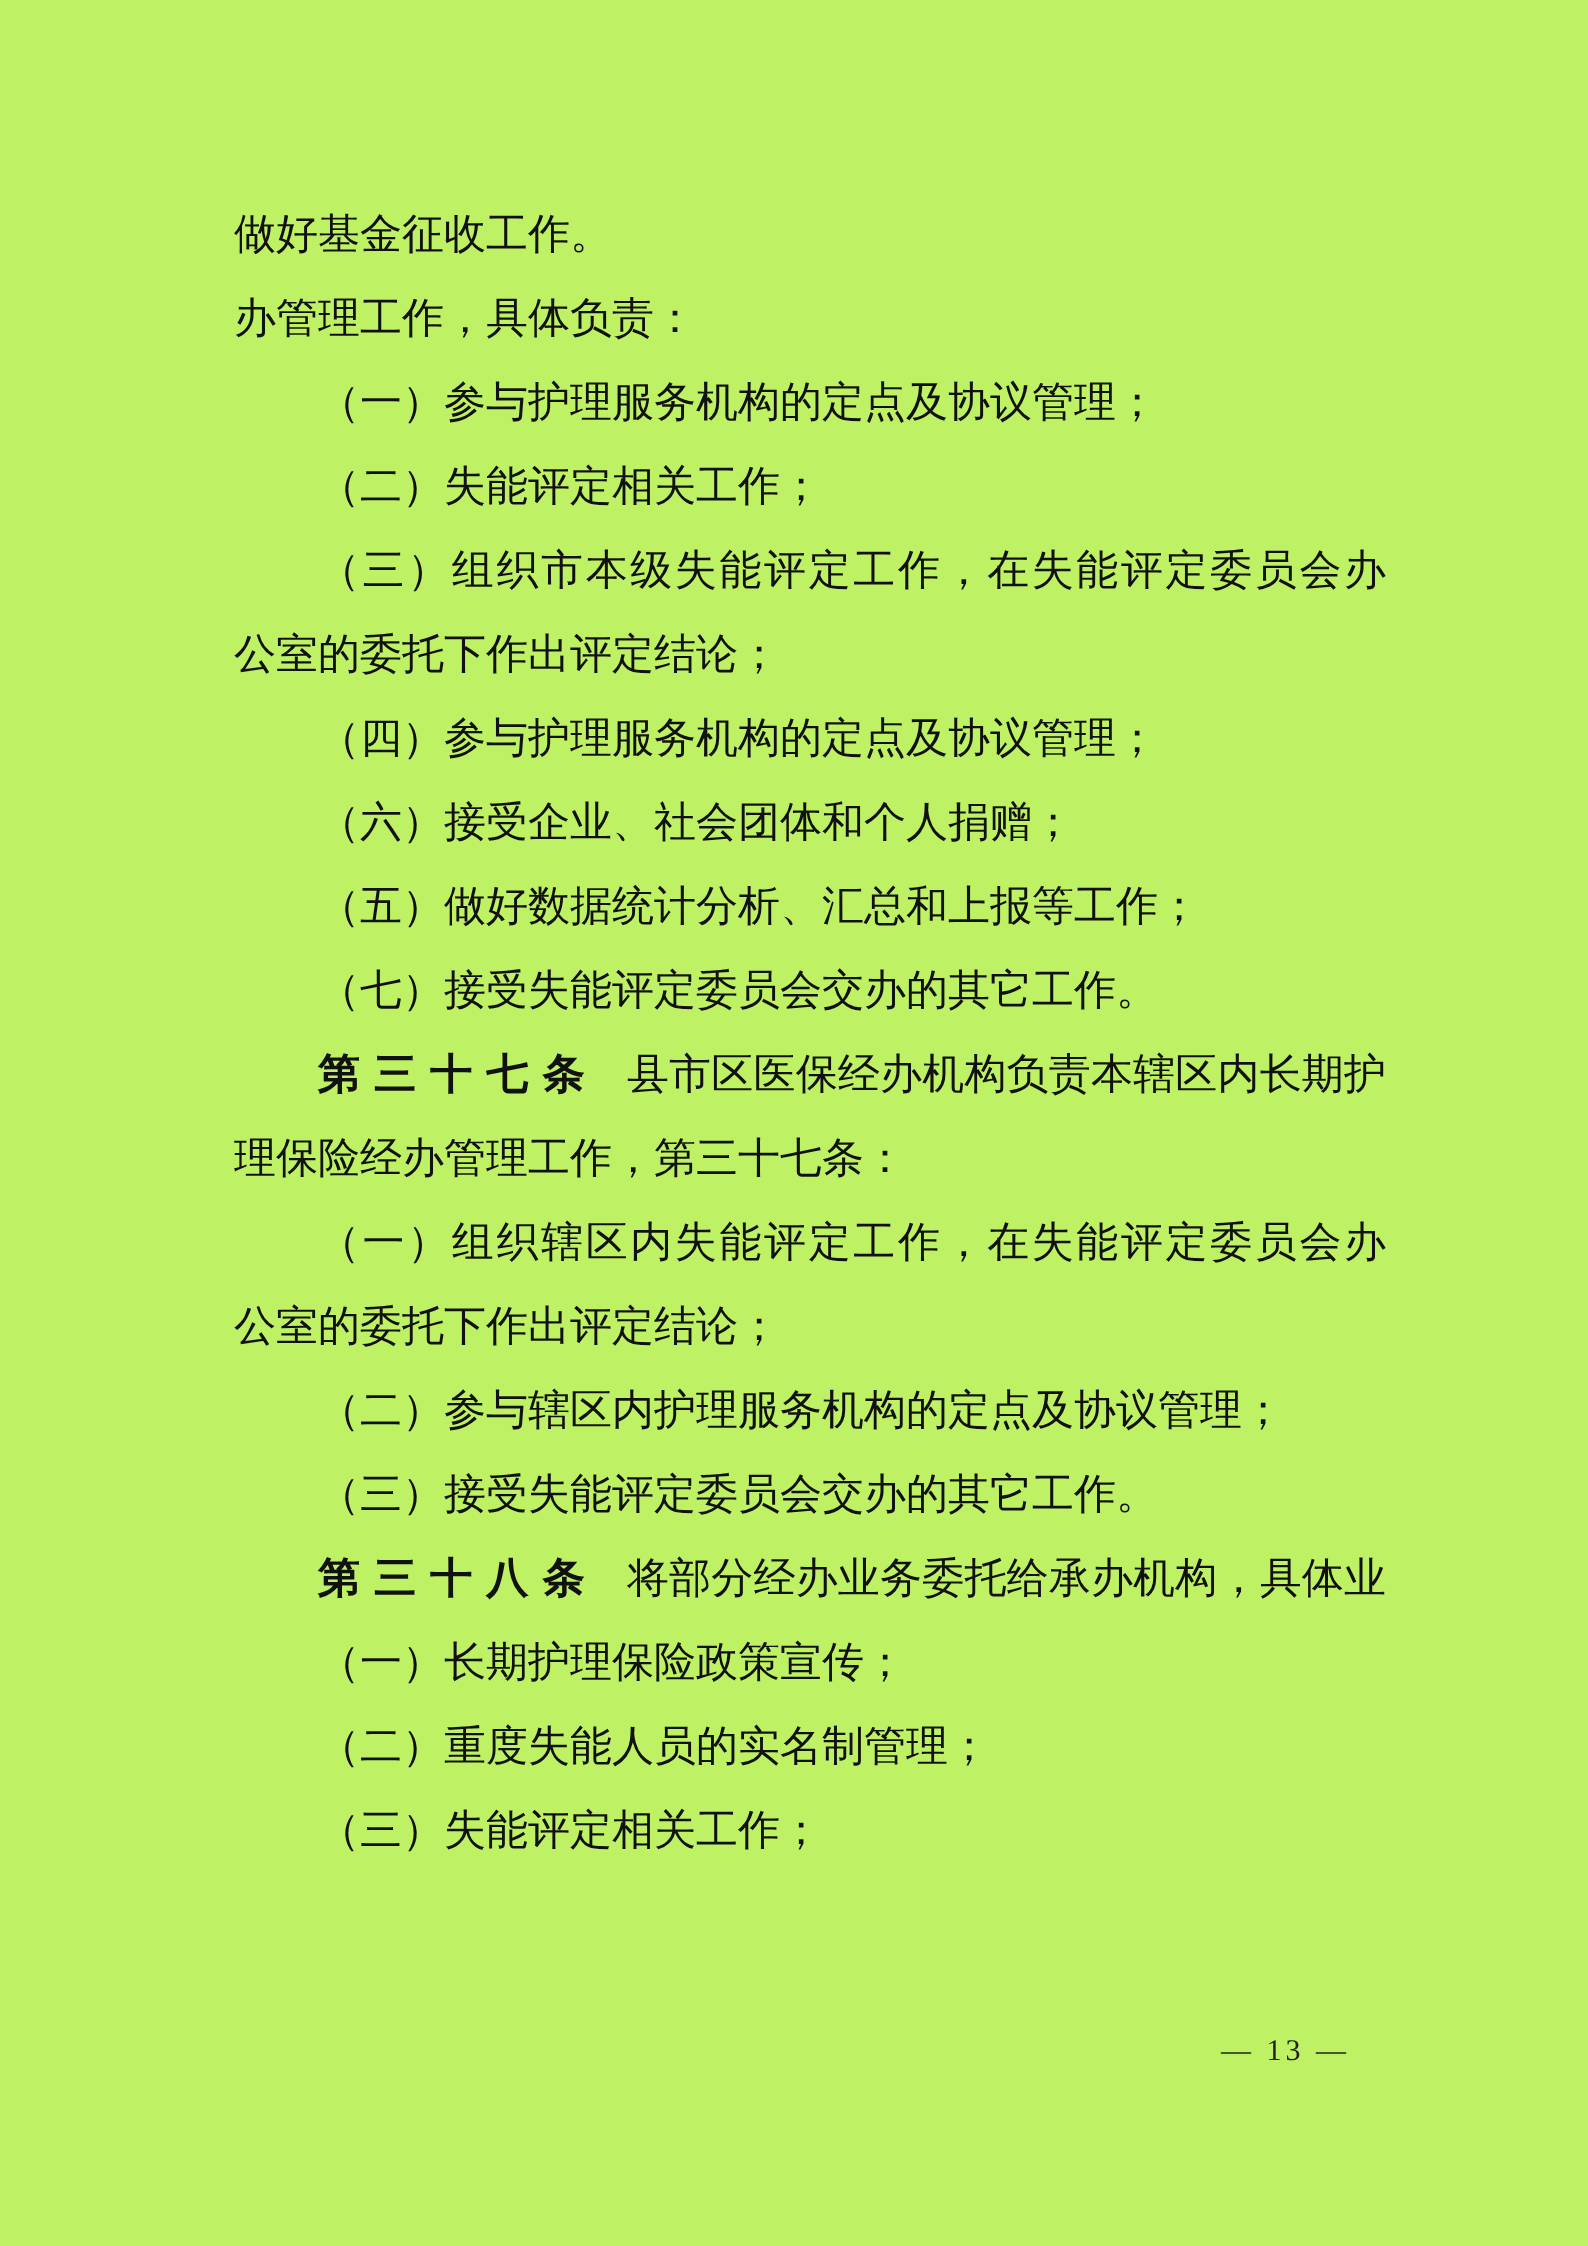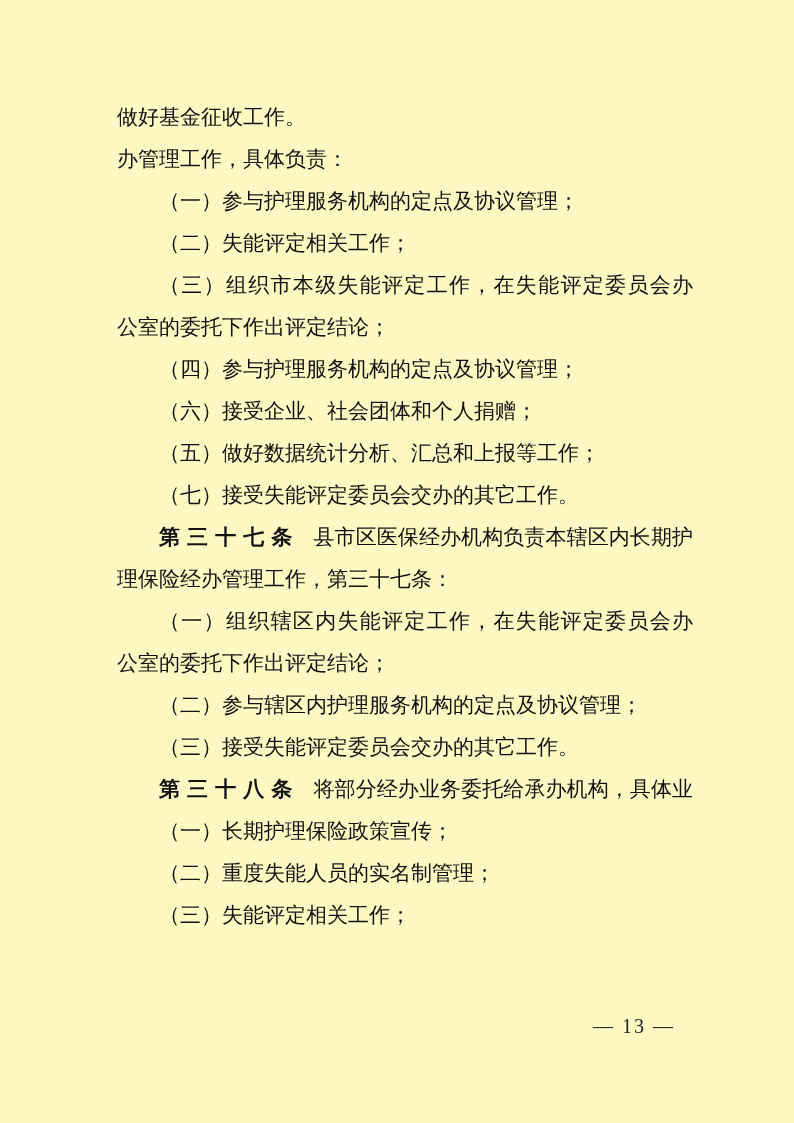--- a/index.html
+++ b/index.html
@@ -4,21 +4,21 @@
 <style>
   html, body {
     margin: 0;
     padding: 0;
     background: #ffffff;
   }
   .page {
     position: relative;
     width: 794px;
     height: 1123px;
-    background: #fef9c3;
+    background: #bef264;
     overflow: hidden;
     font-family: "Liberation Serif", serif;
     color: #111111;
   }
   .content {
     position: absolute;
     left: 117px;
     top: 96px;
     width: 576px;
   }
@@ -40,21 +40,21 @@
   }
   .lead {
     font-weight: bold;
     letter-spacing: 7px;
     margin-right: 14px;
   }
   .footer {
     position: absolute;
     top: 1014px;
     right: 119px;
-    font-size: 20px;
+    font-size: 15px;
     line-height: 24px;
     letter-spacing: 2px;
     color: #222222;
   }
 </style>
 </head>
 <body>
 
 <div class="page">
   <div class="content">

